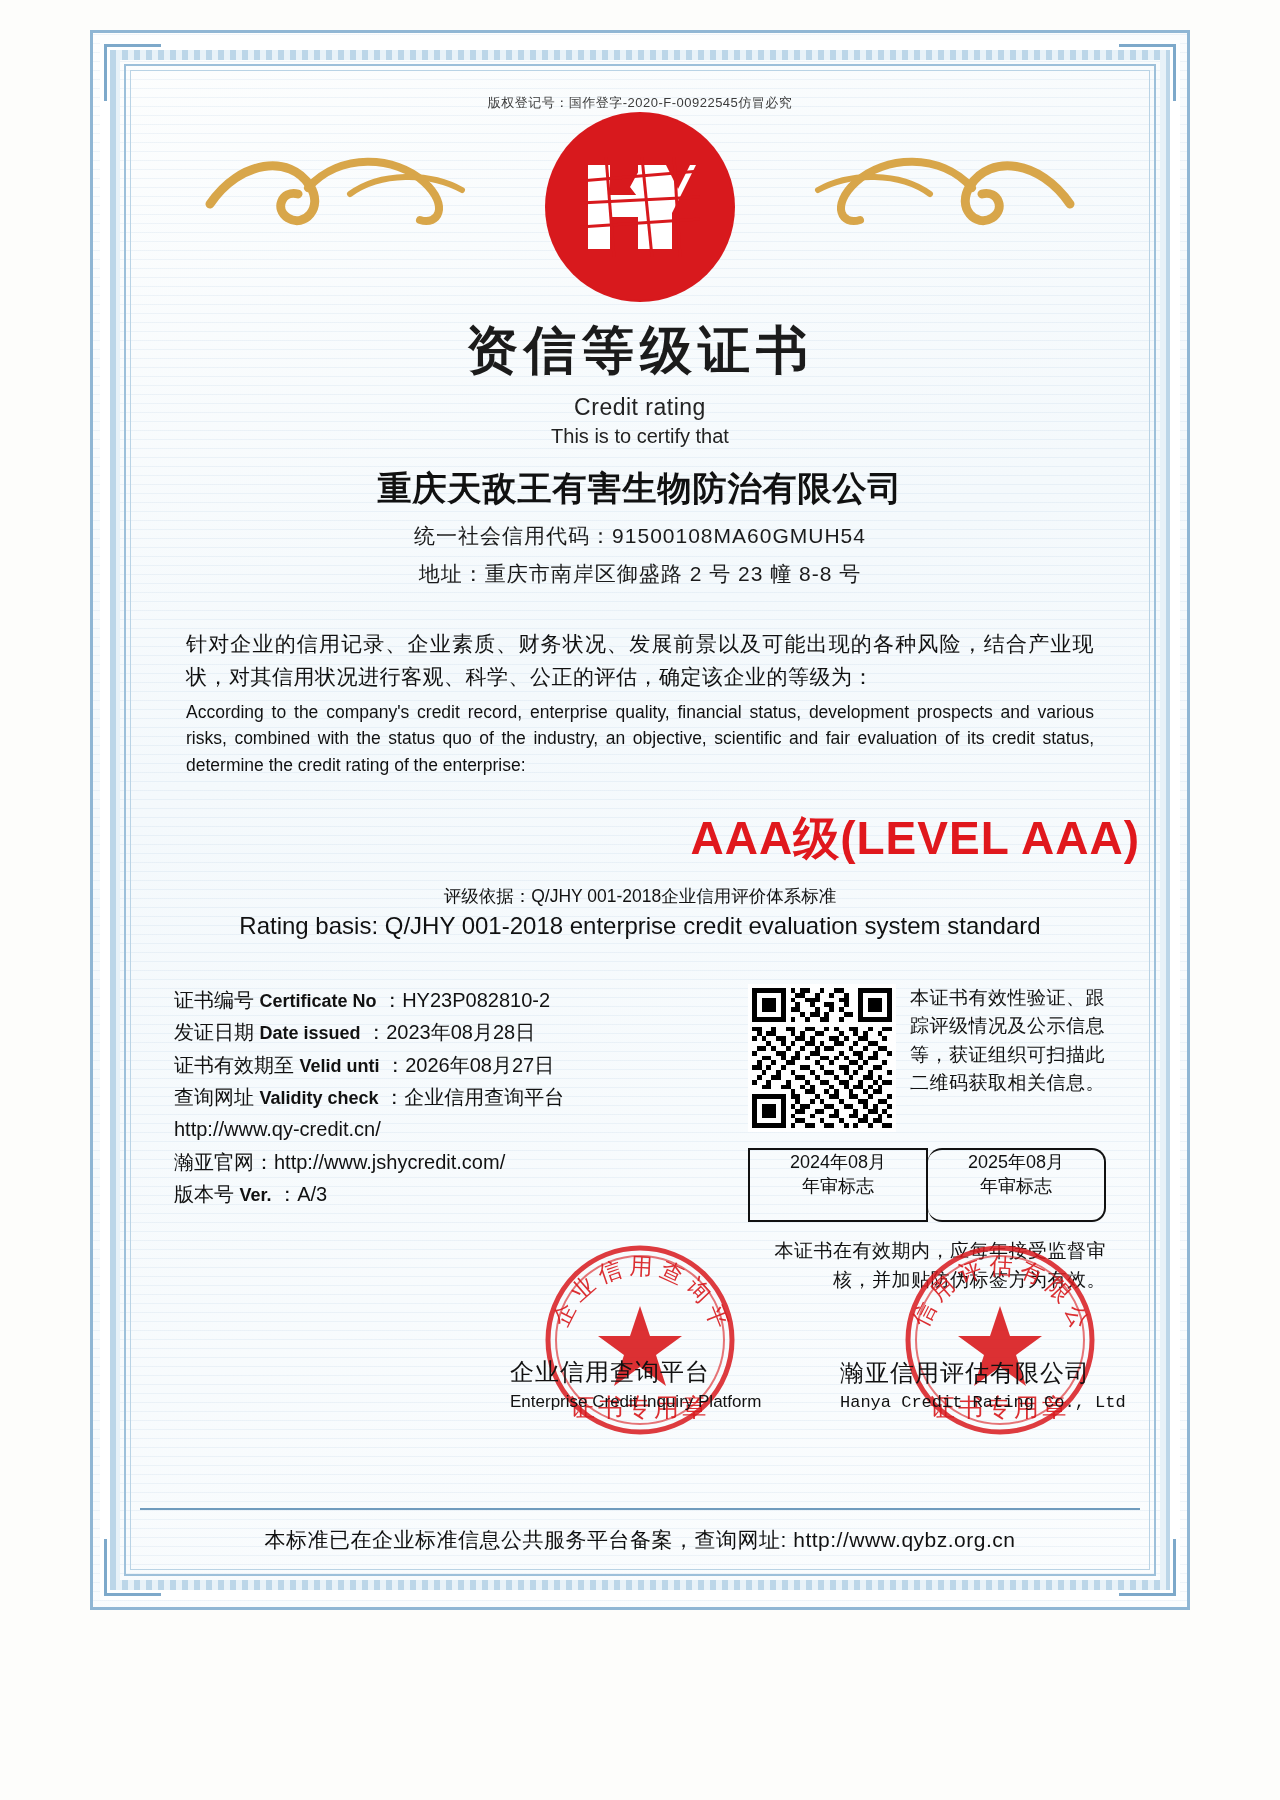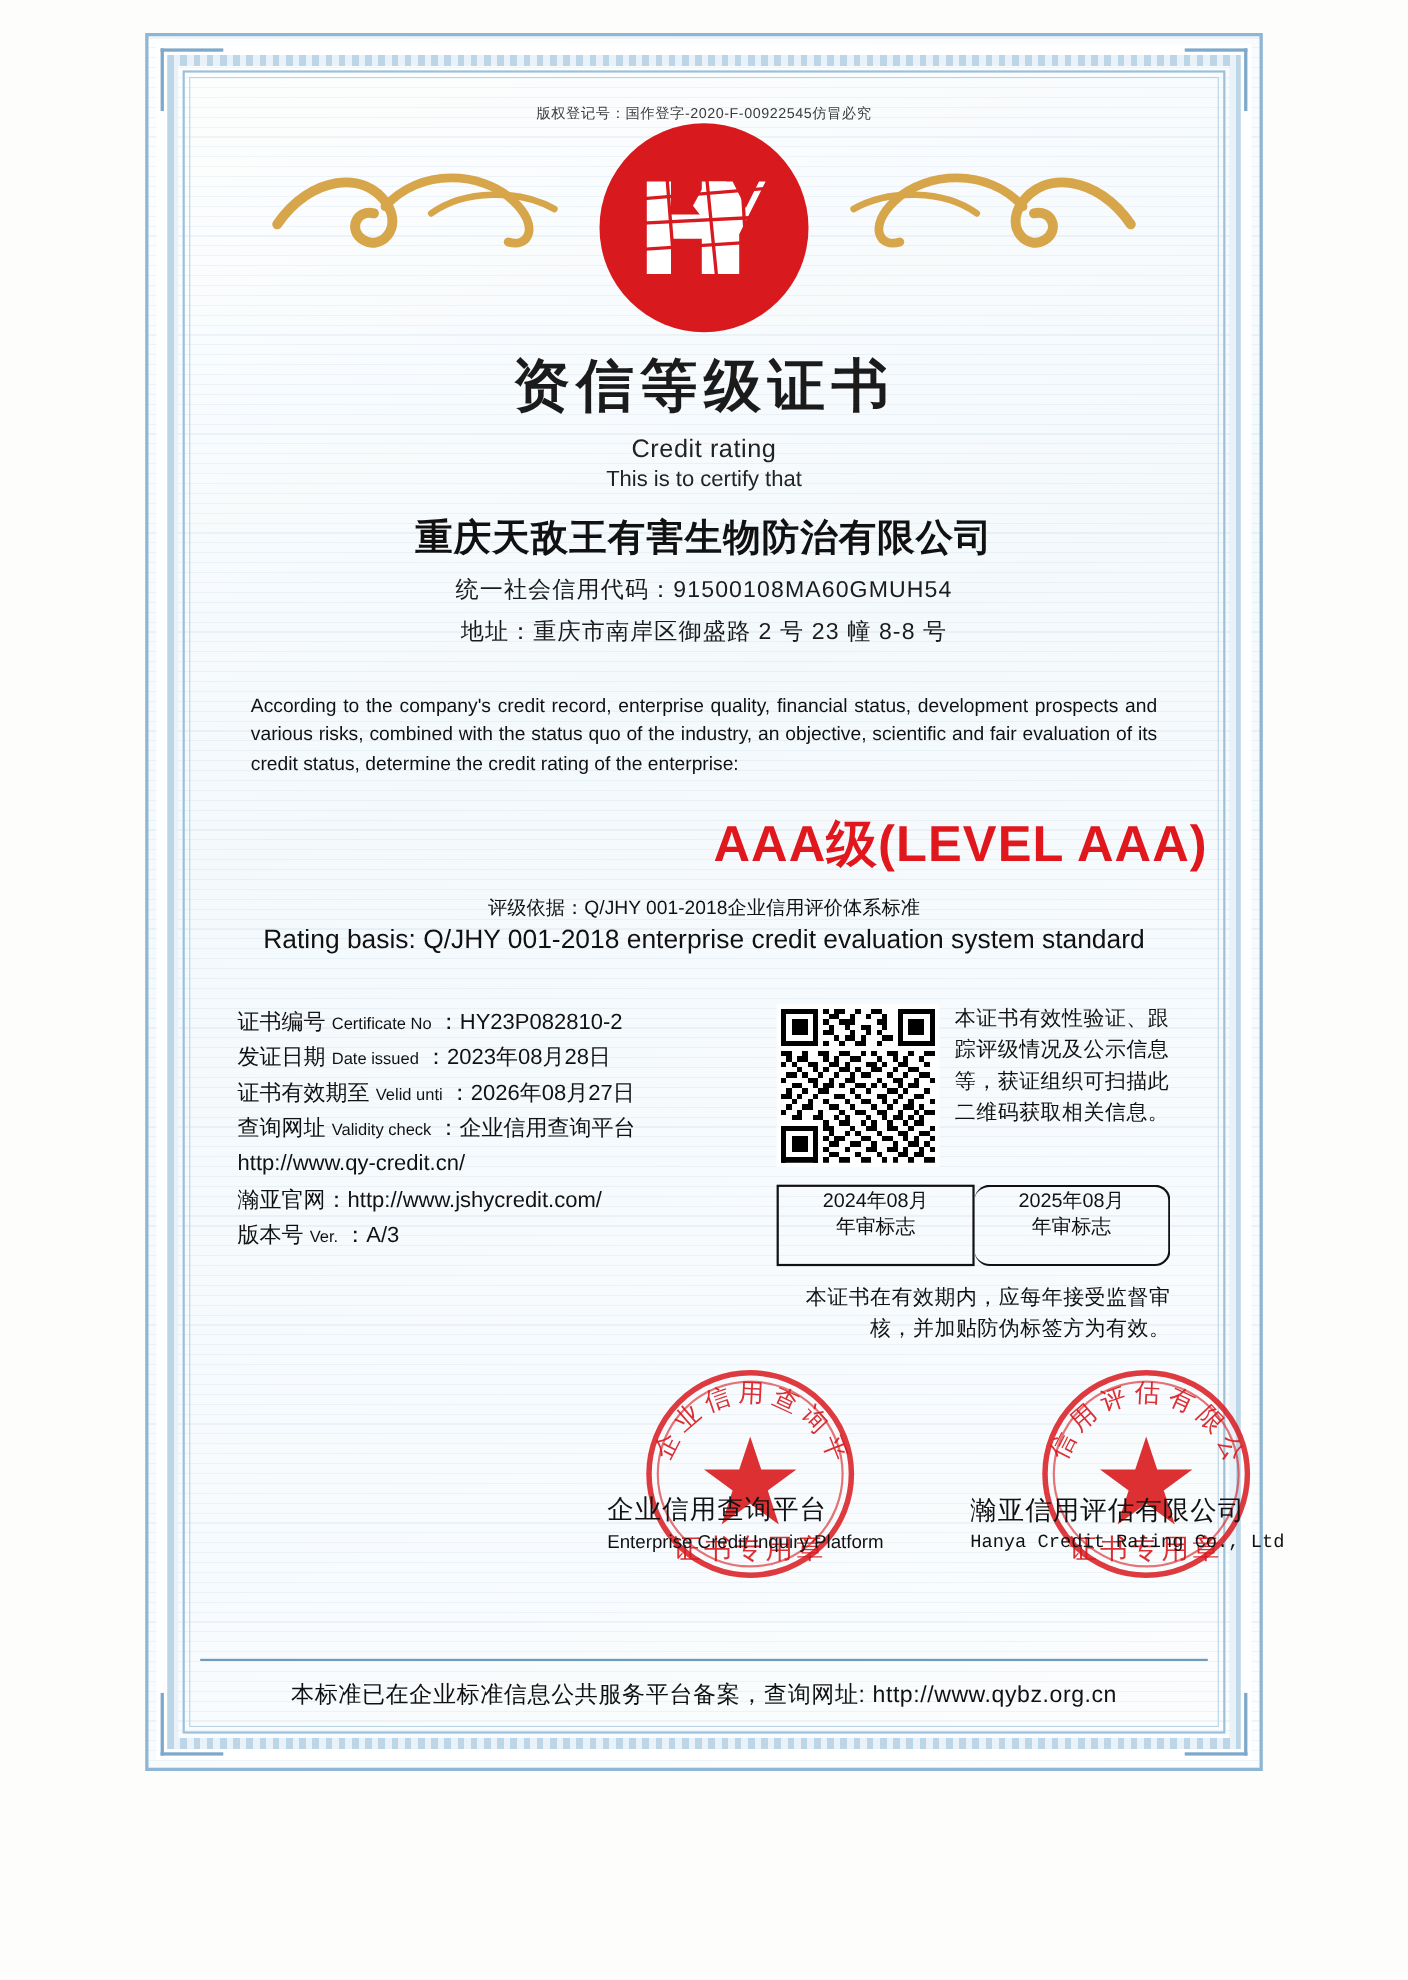--- a/index.html
+++ b/index.html
@@ -4,21 +4,21 @@
 <style>
   html,body{margin:0;padding:0;}
   body{
     width:1280px;height:1800px;
     background:#fdfdfb;
     font-family:"Liberation Sans", sans-serif;
     overflow:hidden;
   }
   .cert{
     position:relative;
-    width:1016px;height:1580px;
+    width:1100px;height:1580px;
     margin:30px auto 0 auto;
     background:
        repeating-linear-gradient(
          0deg,
          rgba(120,160,200,0.10) 0px,
          rgba(120,160,200,0.10) 1px,
          rgba(255,255,255,0) 1px,
          rgba(255,255,255,0) 9px
        ),
        linear-gradient(160deg,#fdfefe 0%,#f4f9fc 40%,#fbfdfe 100%);
@@ -152,21 +152,21 @@
 
   .lower{
     display:flex;
     margin:44px 34px 0 34px;
     gap:16px;
   }
   .lower-left{width:560px;}
   .info-line{
     font-size:20px;color:#111;line-height:1.62;white-space:nowrap;
   }
-  .info-line .lbl-en{font-size:15px;}
+  .info-line .lbl-en{font-size:18px;font-weight:bold;}
   .info-url{font-size:20px;color:#111;line-height:1.62;}
 
   .lower-right{flex:1;position:relative;}
   .qr-row{display:flex;gap:14px;}
   .qr{
     width:148px;height:148px;
     background:#fff;
     padding:4px;
     box-sizing:border-box;
   }
@@ -259,20 +259,21 @@
     <div class="title-cn">资信等级证书</div>
     <div class="title-en">Credit rating</div>
 
     <div class="certify-en">This is to certify that</div>
 
     <div class="company">重庆天敌王有害生物防治有限公司</div>
     <div class="subline">统一社会信用代码：91500108MA60GMUH54</div>
     <div class="subline">地址：重庆市南岸区御盛路 2 号 23 幢 8-8 号</div>
 
     <div class="para">
+      <div class="para-cn">针对企业的信用记录、企业素质、财务状况、发展前景以及可能出现的各种风险，结合产业现状，对其信用状况进行客观、科学、公正的评估，确定该企业的等级为：</div>
       <div class="para-en">According to the company's credit record, enterprise quality, financial status, development prospects and various risks, combined with the status quo of the industry, an objective, scientific and fair evaluation of its credit status, determine the credit rating of the enterprise:</div>
     </div>
 
     <div class="level">AAA级(LEVEL AAA)</div>
     <div class="basis-cn">评级依据：Q/JHY 001-2018企业信用评价体系标准</div>
     <div class="basis-en">Rating basis: Q/JHY 001-2018 enterprise credit evaluation system standard</div>
 
     <div class="lower">
       <div class="lower-left">
         <div class="info-line">

